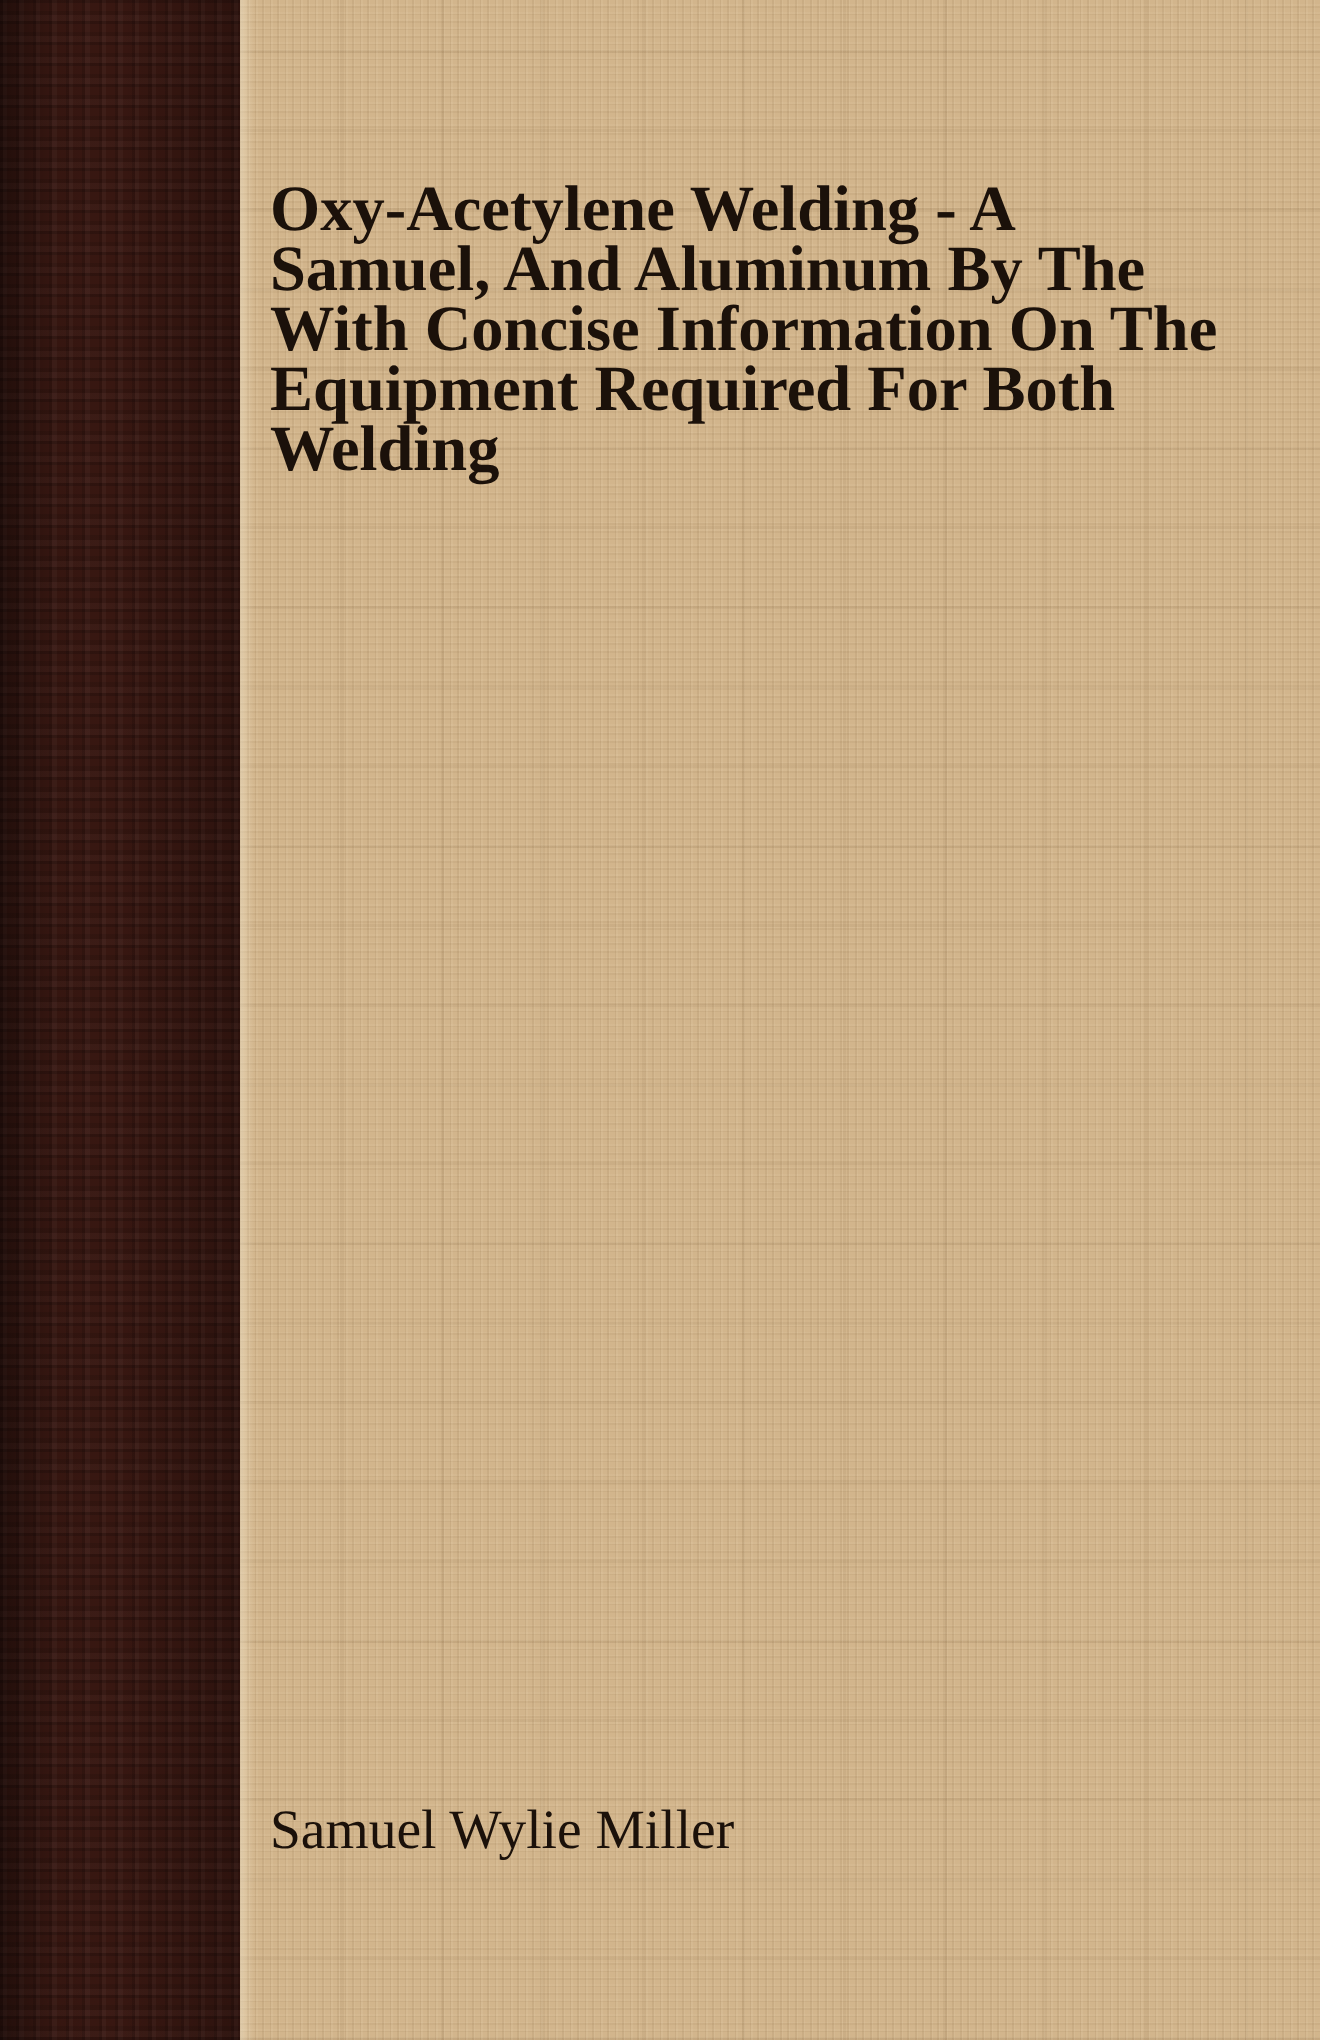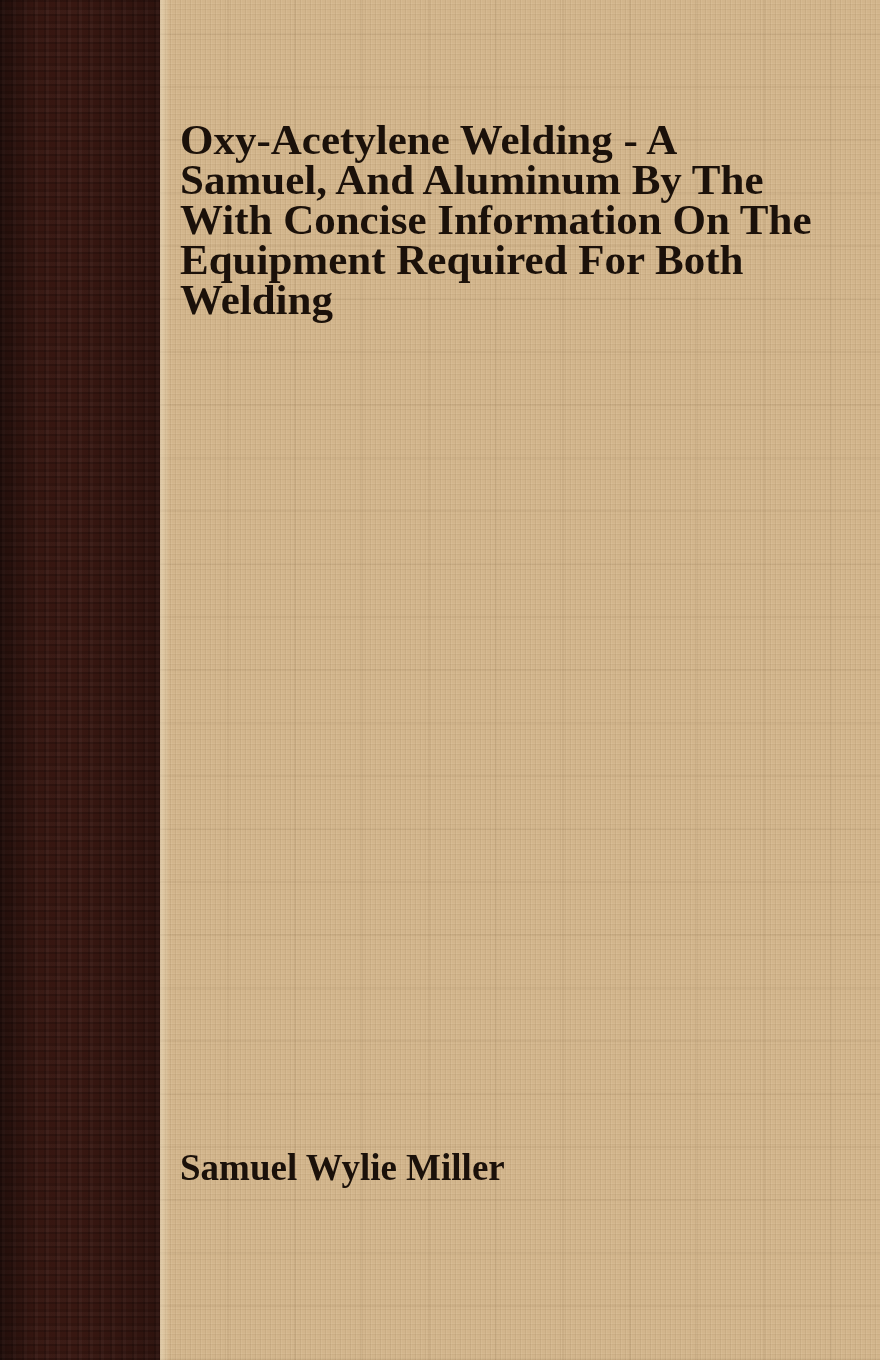--- a/index.html
+++ b/index.html
@@ -69,22 +69,22 @@
     font-size: 43px;
     line-height: 40px;
     letter-spacing: 0px;
     white-space: nowrap;
     color: var(--title-text, #1b110a);
   }
 
   .author {
     position: absolute;
     left: 20px;   
-    top: 1147px;
-    font-weight: 700;
+    top: 1200px;
+    font-weight: 400;
     font-size: 37px;
     line-height: 42px;
     white-space: nowrap;
     color: var(--author-text, #1b110a);
   }
 </style>
 </head>
 <body>
 
 <div class="cover">

